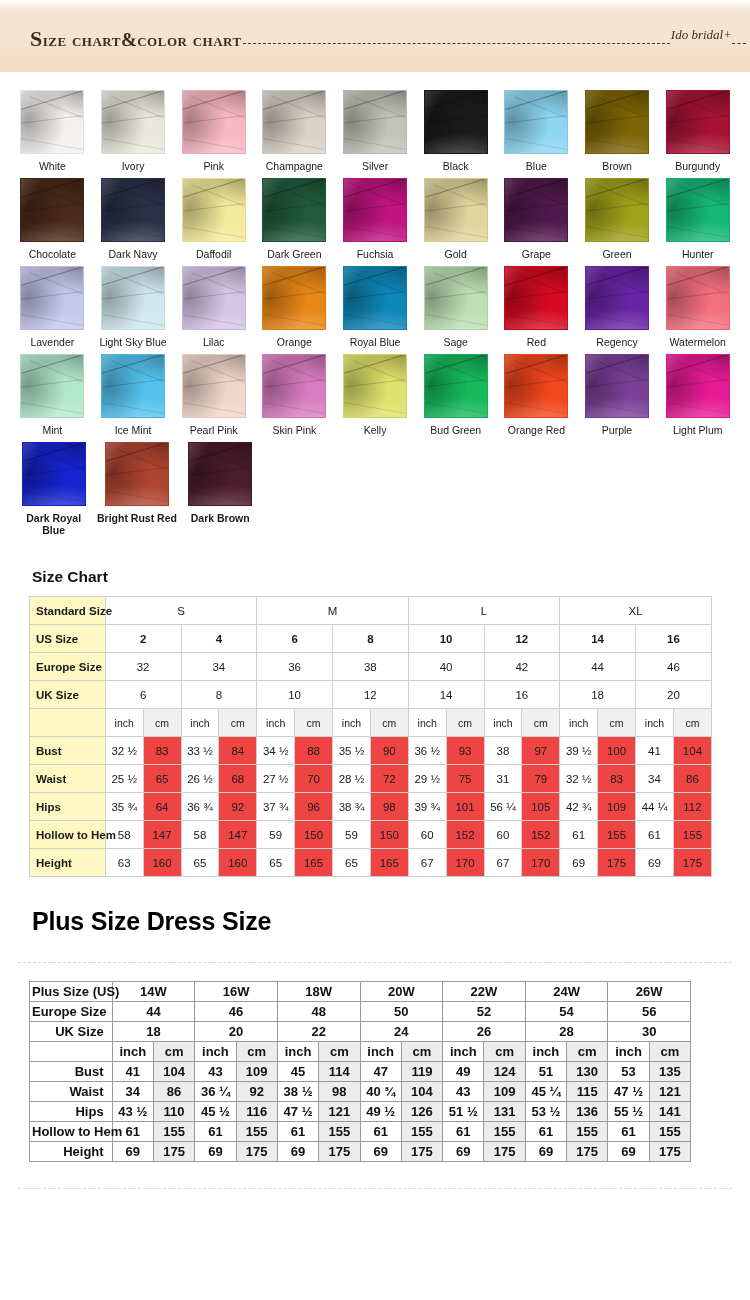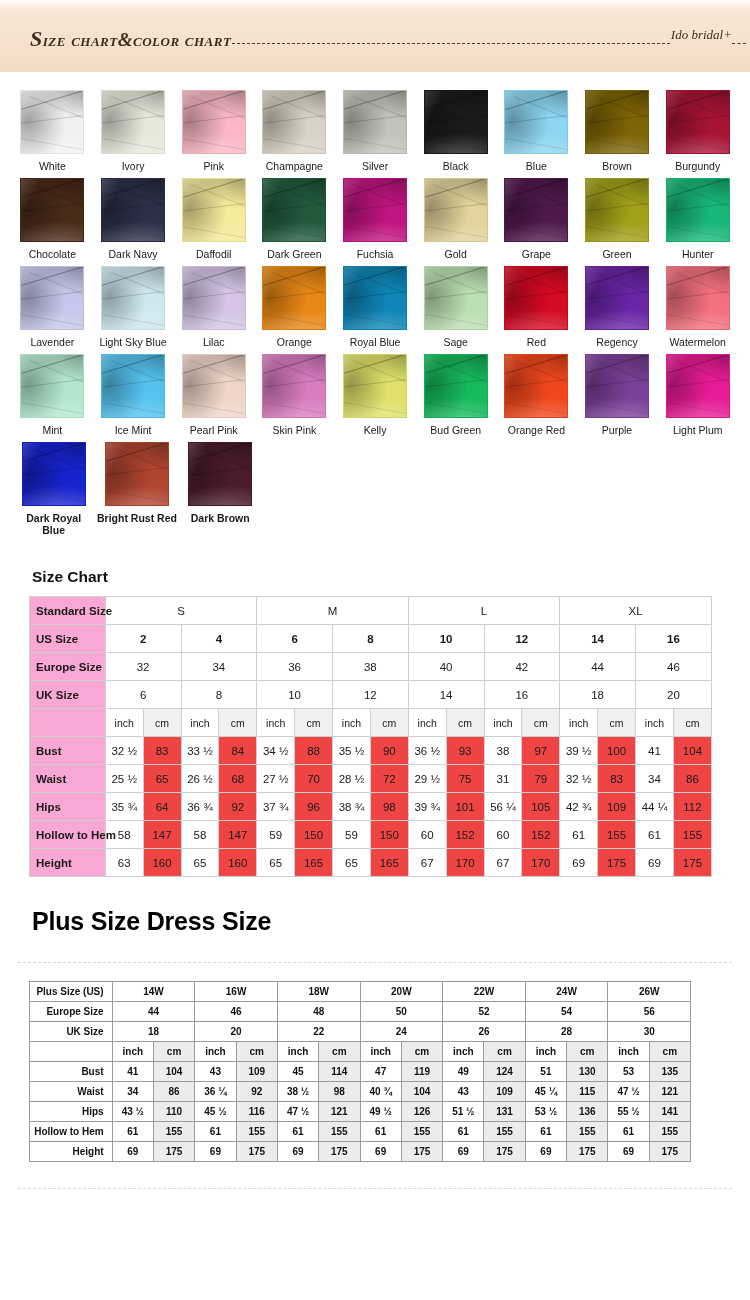--- a/index.html
+++ b/index.html
@@ -15,21 +15,20 @@
   .banner {
     height: 72px;
     background: linear-gradient(to bottom, #ffffff 0%, #f7e6d5 14%, #f6e2ce 55%, #f3ddc6 88%, #f2dcc4 100%);
     display: flex;
     align-items: center;
     padding: 0 4px 0 30px;
     position: relative;
   }
   .banner-title {
     font-family: "Liberation Serif", serif;
-    font-style: italic;
     font-weight: 600;
     font-size: 19px;
     letter-spacing: .5px;
     color: #3d2b20;
     white-space: nowrap;
     font-variant: small-caps;
     text-transform: lowercase;
   }
   .banner-title::first-letter { font-size: 31px; }
   .banner-dashes {
@@ -138,21 +137,21 @@
   }
   .size-table td {
     border: 1px solid #cfcfcf;
     text-align: center;
     height: 28px;
     padding: 0 1px;
     background: #fff;
     white-space: nowrap;
   }
   .size-table td.rowhdr {
-    background: #f9a8d4;
+    background: #fef9c3;
     text-align: left;
     padding-left: 6px;
     font-weight: bold;
     font-size: 11.5px;
   }
   .size-table td.unit { background: #f0f0f0; font-size: 10.5px; }
   .size-table td.unit-inch { background: #fff; font-size: 10.5px; }
   .size-table td.cmcell { background: #ef4444; }
   .size-table td.bold { font-weight: bold; }
 
@@ -161,21 +160,21 @@
     border-top: 1px dashed #d8d8d8;
     margin: 26px 18px 0 18px;
     height: 0;
   }
 
   
   .plus-table {
     margin: 18px 0 0 29px;
     width: 662px;
     table-layout: fixed;
-    font-size: 10px;
+    font-size: 13px;
     color: #111;
   }
   .plus-table td {
     border: 1px solid #9a9a9a;
     text-align: center;
     height: 20px;
     padding: 0 2px;
     background: #fff;
     font-weight: bold;
     white-space: nowrap;

